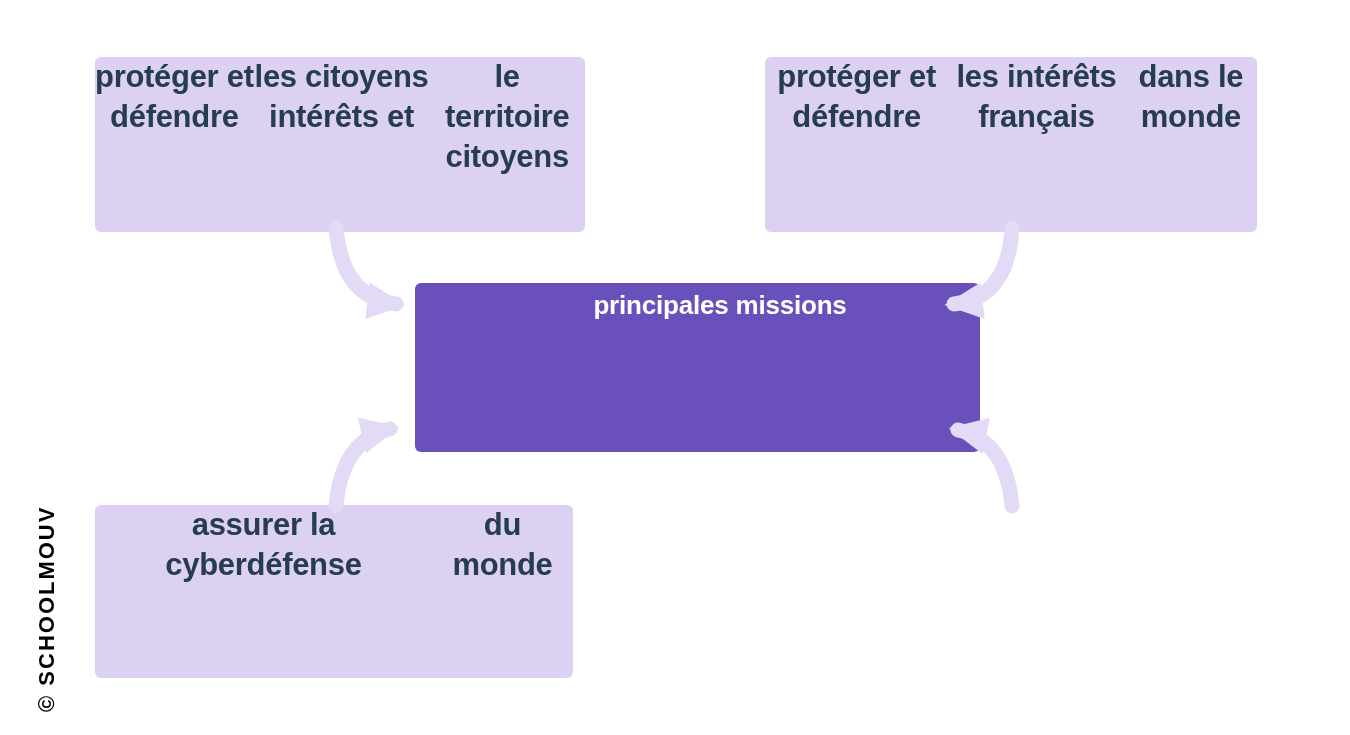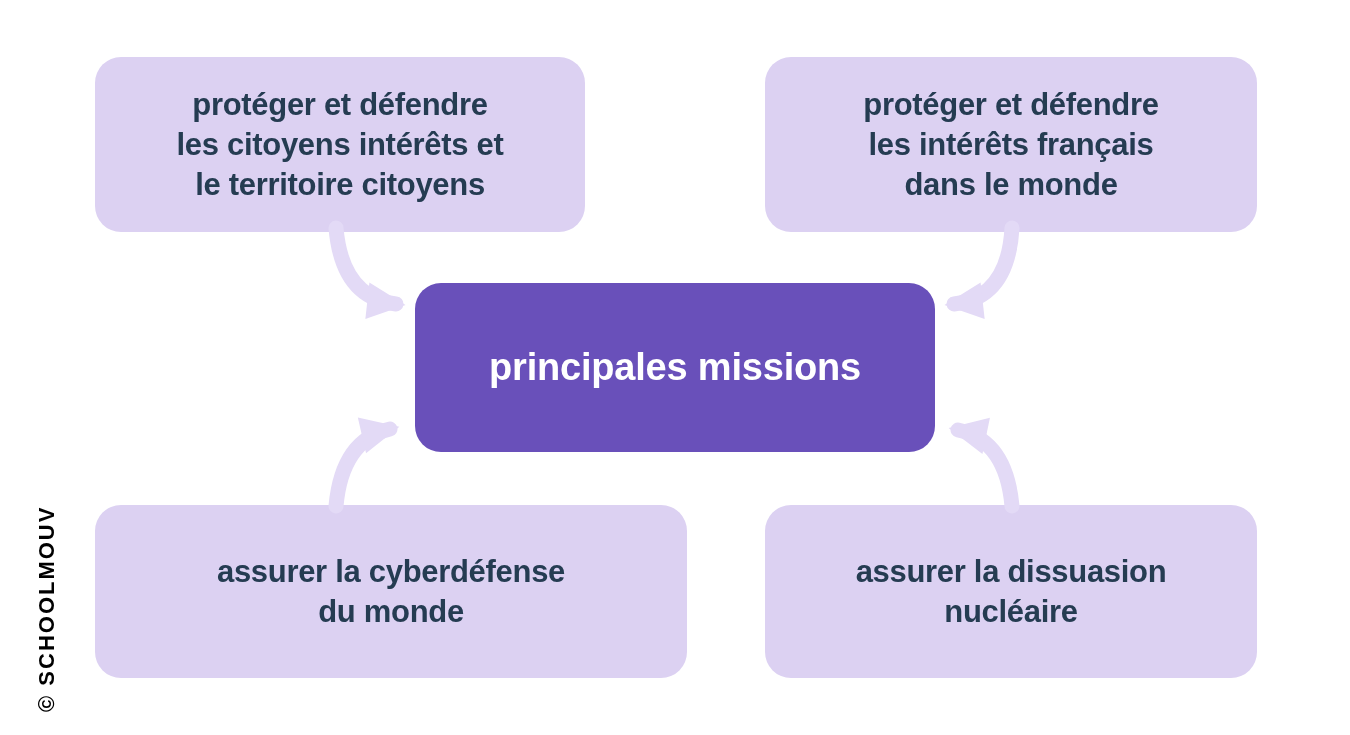--- a/index.html
+++ b/index.html
@@ -20,43 +20,43 @@
     position:relative;
     width:1350px;
     height:735px;
     background:var(--background);
     overflow:hidden;
     border-bottom:2px solid #ededed;
   }
   .node{
     position:absolute;
     display:flex;
-    flex-direction:column;
-    align-items:center;
+    flex-direction:row;
     justify-content:center;
     text-align:center;
-    border-radius:26px;
+    border-radius:6px;
     background:var(--node-bg);
     color:var(--node-text);
     font-weight:bold;
     font-size:31px;
     line-height:40px;
     letter-spacing:-0.3px;
   }
   .node.center{
     background:var(--center-bg);
     color:var(--center-text);
-    font-size:38px;
+    font-size:26px;
     line-height:45px;
     letter-spacing:-0.2px;
+    padding-left:45px;
   }
   .node-tl{left:95px;top:57px;width:490px;height:175px;}
   .node-tr{left:765px;top:57px;width:492px;height:175px;}
   .node-c{left:415px;top:283px;width:520px;height:169px;}
-  .node-bl{left:95px;top:505px;width:592px;height:173px;}
+  .node-bl{left:95px;top:505px;width:478px;height:173px;}
   .node-br{left:765px;top:505px;width:492px;height:173px;}
   .arrows{
     position:absolute;
     left:0;top:0;
     width:1350px;height:735px;
     pointer-events:none;
   }
   .arrows path.stem{
     fill:none;
     stroke:var(--arrow);
@@ -98,24 +98,20 @@
 
   <div class="node center node-c">
     <div>principales missions</div>
   </div>
 
   <div class="node node-bl">
     <div>assurer la cyberdéfense</div>
     <div>du monde</div>
   </div>
 
-  <div class="node node-br">
-    <div>assurer la dissuasion</div>
-    <div>nucléaire</div>
-  </div>
 
   <svg class="arrows" viewBox="0 0 1350 735" xmlns="http://www.w3.org/2000/svg" aria-hidden="true">
     <defs>
       <marker id="ah" viewBox="0 0 6 6" markerWidth="3.2" markerHeight="3.2" refX="4" refY="3" orient="auto">
         <path d="M0.4,0.7 L5.2,3 L0.4,5.3 Z"></path>
       </marker>
     </defs>
     <path class="stem" d="M336,228 Q342,298 396,304" marker-end="url(#ah)"></path>
     <path class="stem" d="M1012,228 Q1008,298 954,304" marker-end="url(#ah)"></path>
     <path class="stem" d="M336,506 Q342,440 390,429" marker-end="url(#ah)"></path>

